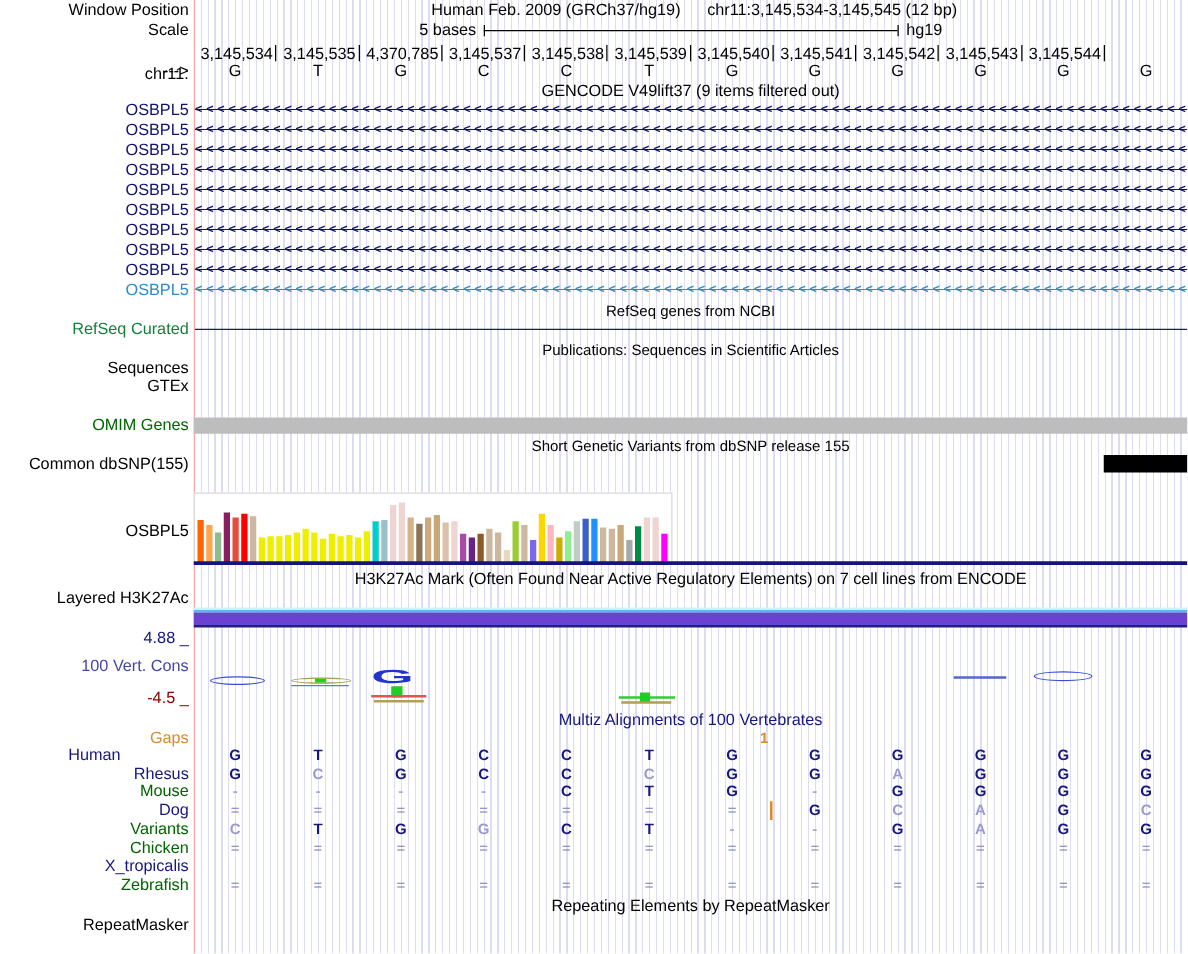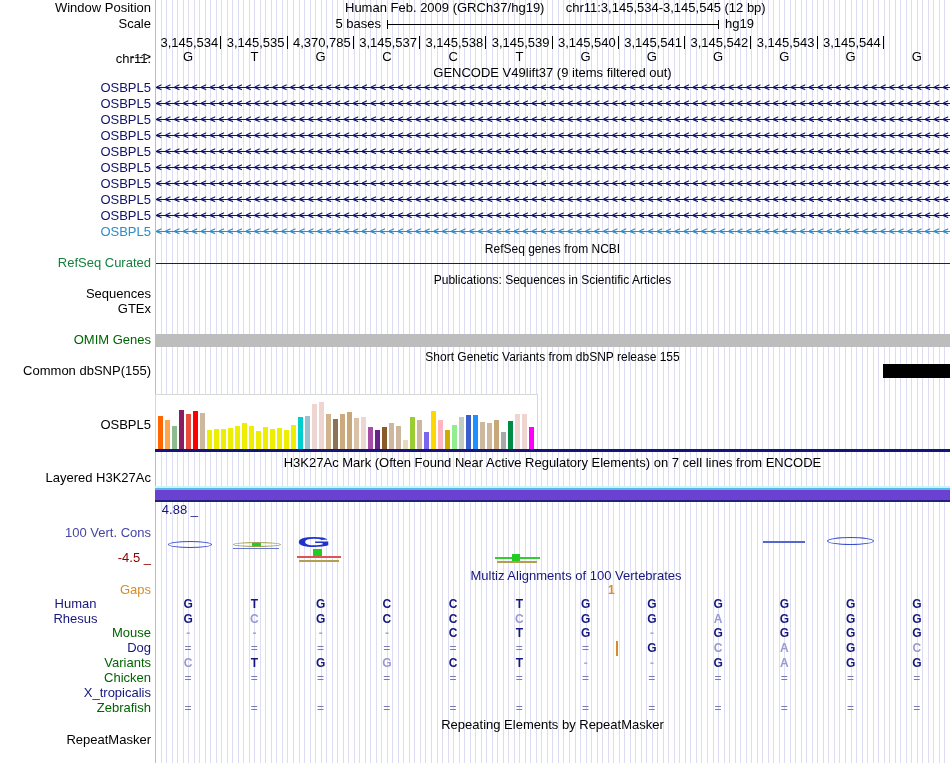--- a/index.html
+++ b/index.html
@@ -5,21 +5,21 @@
   html,body{margin:0;padding:0;background:#fff;}
   #page{position:relative;width:950px;height:763px;background:#fff;overflow:hidden;
         font-family:"Liberation Sans",sans-serif;color:#000;}
   
   #grid{position:absolute;left:155px;top:0;width:795px;height:763px;
         background:repeating-linear-gradient(to right,#dcdcf2 0px,#dcdcf2 1px,transparent 1px,transparent 5.52px);}
   #redline{position:absolute;left:155px;top:0;width:1px;height:763px;background:#f4a6a6;}
   .lbl{position:absolute;left:0;width:151px;text-align:right;font-size:13px;line-height:14px;white-space:nowrap;}
   .title{position:absolute;left:155px;right:0;text-align:center;font-size:13px;line-height:14px;white-space:nowrap;}
   .t12{font-size:12px;}
-  .navy{color:#16167e;padding-left:47px;} .green{color:#006400;} .orange{color:#d78c28;}
+  .navy{color:#16167e;} .green{color:#006400;} .orange{color:#d78c28;}
   .blue2{color:#4545a5;} .dred{color:#8b0000;}
   .pos-label{position:absolute;font-size:13px;line-height:13px;text-align:right;
              border-right:1px solid #000;padding-right:2px;white-space:nowrap;}
   .base{position:absolute;width:14px;text-align:center;font-size:13px;line-height:14px;}
   .arrowline{position:absolute;left:156px;width:794px;height:13px;overflow:hidden;
              font-size:10px;letter-spacing:3.1px;line-height:13px;font-weight:bold;white-space:nowrap;}
   .mzcell{position:absolute;width:16px;text-align:center;font-size:12px;line-height:14px;font-weight:bold;}
   .mz-d{color:#16167e;} .mz-l{color:#9a9ad0;} .mz-e{color:#7878b8;font-weight:normal;} .mz-h{color:#a8a8d8;}
   .shape{position:absolute;}
 </style>
@@ -209,21 +209,21 @@
       <div class="mzcell mz-d" style="left: 312.625px; top: 597px;">G</div>
       <div class="mzcell mz-d" style="left: 378.875px; top: 597px;">C</div>
       <div class="mzcell mz-d" style="left: 445.125px; top: 597px;">C</div>
       <div class="mzcell mz-d" style="left: 511.375px; top: 597px;">T</div>
       <div class="mzcell mz-d" style="left: 577.625px; top: 597px;">G</div>
       <div class="mzcell mz-d" style="left: 643.875px; top: 597px;">G</div>
       <div class="mzcell mz-d" style="left: 710.125px; top: 597px;">G</div>
       <div class="mzcell mz-d" style="left: 776.375px; top: 597px;">G</div>
       <div class="mzcell mz-d" style="left: 842.625px; top: 597px;">G</div>
       <div class="mzcell mz-d" style="left: 908.875px; top: 597px;">G</div>
-      <div class="lbl" style="top: 612px; color: rgb(22, 22, 126); text-align: center;">Rhesus</div>
+      <div class="lbl" style="top: 612px; color: rgb(22, 22, 126);">Rhesus</div>
       <div class="mzcell mz-d" style="left: 180.125px; top: 612px;">G</div>
       <div class="mzcell mz-l" style="left: 246.375px; top: 612px;">C</div>
       <div class="mzcell mz-d" style="left: 312.625px; top: 612px;">G</div>
       <div class="mzcell mz-d" style="left: 378.875px; top: 612px;">C</div>
       <div class="mzcell mz-d" style="left: 445.125px; top: 612px;">C</div>
       <div class="mzcell mz-l" style="left: 511.375px; top: 612px;">C</div>
       <div class="mzcell mz-d" style="left: 577.625px; top: 612px;">G</div>
       <div class="mzcell mz-d" style="left: 643.875px; top: 612px;">G</div>
       <div class="mzcell mz-l" style="left: 710.125px; top: 612px;">A</div>
       <div class="mzcell mz-d" style="left: 776.375px; top: 612px;">G</div>

